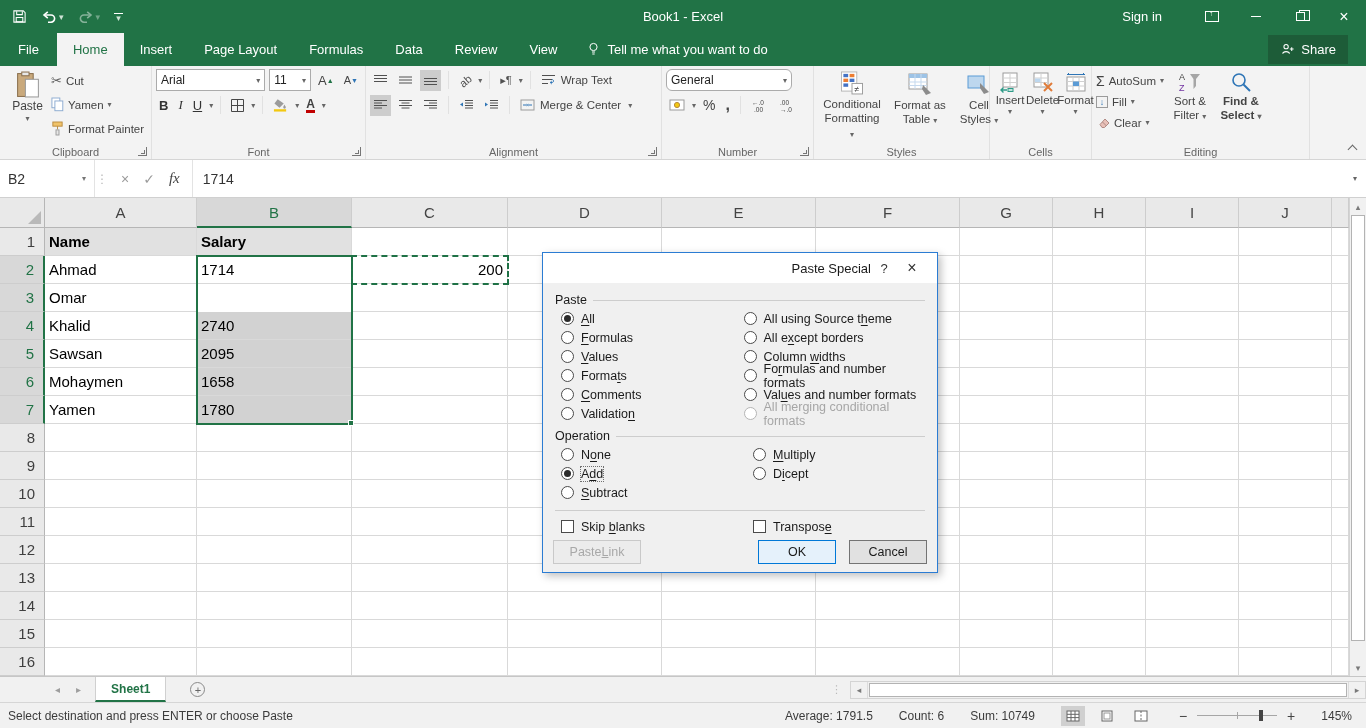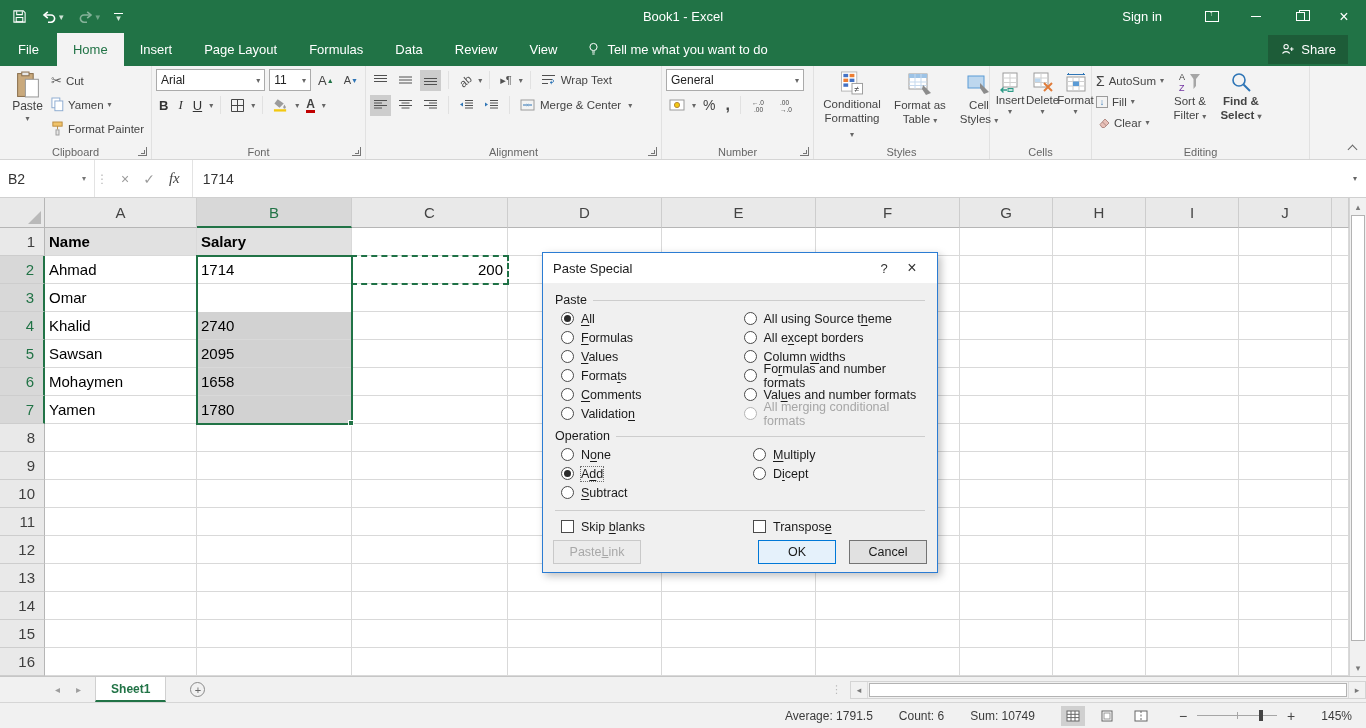--- a/index.html
+++ b/index.html
@@ -132,21 +132,21 @@
   .zoomer { display:flex; align-items:center; gap:10px; }
   .zoom-track { position:relative; width:80px; height:1px; background:#a6a6a6; }
   .zoom-notch { position:absolute; left:50%; top:-3px; width:1px; height:7px; background:#a6a6a6; }
   .zoom-thumb { position:absolute; left:62px; top:-5px; width:4px; height:11px; background:#444; }
   .zsign { font-size:14px; color:#444; }
 
   
   .dialog { position:absolute; left:542px; top:252px; width:396px; height:321px; background:#f0f0f0;
     border:1px solid #2b7cd3; box-shadow:3px 3px 8px rgba(0,0,0,.25); font-size:12.5px; color:#1a1a1a; z-index:50; }
   .dlg-title { height:30px; background:#fff; display:flex; align-items:center; padding:0 10px; font-size:13px; }
-  .dlg-title .t { flex:1; }
+  .dlg-title .t { flex:1;text-align:right; }
   .dlg-help { width:26px; text-align:center; color:#333; font-size:13px; }
   .dlg-close { width:30px; text-align:center; color:#333; font-size:16px; }
   .dlg-body { padding:4px 12px 10px 12px; position:relative; height:291px; }
   .sec-head { display:flex; align-items:center; gap:6px; height:18px; margin-top:4px; }
   .sec-head .line { flex:1; height:1px; background:#cdcdcd; }
   .sec-options { display:flex; padding-left:6px; }
   .opt-col { width:192px; display:flex; flex-direction:column; }
   .opt-col + .opt-col { width:auto; }
   .opt { display:flex; align-items:center; gap:7px; height:19px; }
   .radio { width:13px; height:13px; border:1px solid #4a4a4a; border-radius:50%; background:#fff;
@@ -395,21 +395,21 @@
         <span>Merge &amp; Center</span>
       </span>
       <span class="dd">▾</span>
     </div>
     <span class="rg-label">Alignment</span>
     <span class="launcher"></span>
   </div>
 
   <div class="rgroup" style="width:152px;">
     <div class="srow">
-      <span class="combo" style="width:138px;">
+      <span class="combo" style="width:126px;border-radius:6px;">
         <span>General</span>
           <span class="dd">▾</span>
       </span>
     </div>
     <div class="srow" style="margin-top:3px;">
       <span class="tog">
         <svg width="16" height="12" viewBox="0 0 16 12">
             <rect x="1" y="1" width="14" height="10" fill="#fff" stroke="#9b9b9b"></rect>
             <circle cx="8" cy="6" r="2.6" fill="#f2c811" stroke="#b98a3e"></circle>
           </svg>
@@ -910,20 +910,21 @@
     <span class="hdots">⋮</span>
     <div class="hscroll">
       <span class="hs-arrow">◂</span>
       <span class="hs-thumb"></span>
       <span class="hs-arrow r">▸</span>
     </div>
   </div>
 </div>
 
 <div class="statusbar">
+  <span class="sb-msg">Select destination and press ENTER or choose Paste</span>
   <div class="sb-right">
     <span>Average: 1791.5</span>
     <span>Count: 6</span>
     <span>Sum: 10749</span>
     <div class="sb-views">
       <span class="viewbtn on">
         <svg width="14" height="12" viewBox="0 0 14 12">
             <rect x="1" y="1" width="12" height="10" fill="#fff" stroke="#666"></rect>
             <path d="M1 4.3h12M1 7.6h12M5 1v10M9 1v10" stroke="#666" fill="none"></path>
           </svg>

